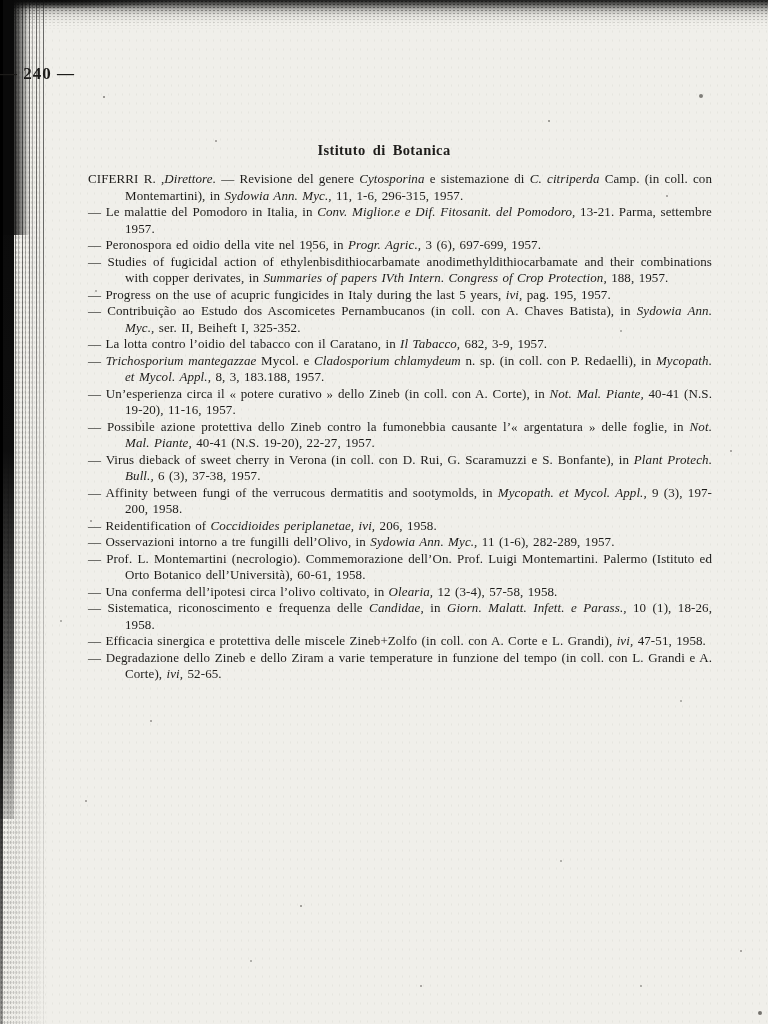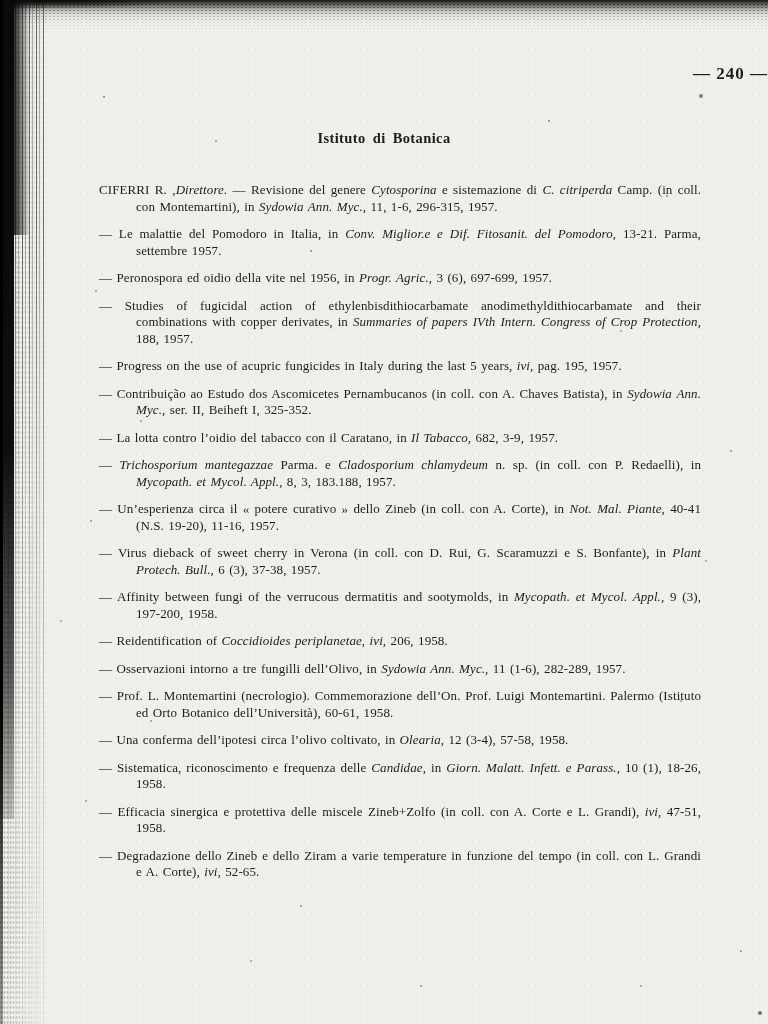--- a/index.html
+++ b/index.html
@@ -85,41 +85,41 @@
       457px 764px 0 0 rgba(35,32,28,.4),
       317px 889px 0 0 rgba(35,32,28,.45),
       147px 864px 0 0 rgba(35,32,28,.4),
       637px 854px 0 0 rgba(35,32,28,.45),
       656px 916px 0 1px rgba(35,32,28,.6),
       537px 889px 0 0 rgba(35,32,28,.4);
     pointer-events:none;
   }
   .page-number{
     position:absolute;top:64px;left:0;right:0;
-    text-align:right;
+    text-align:left;
     font-size:17px;font-weight:bold;
     letter-spacing:1px;
   }
   .heading{
     position:absolute;top:126px;left:0;right:0;
-    margin:4px;
+    margin:16px;
     text-align:center;
     font-size:14.5px;font-weight:bold;
     letter-spacing:.4px;
     word-spacing:3px;
   }
   .bib{
     position:absolute;top:171px;left:88px;width:624px;
     font-size:13px;line-height:16.5px;
     text-align:justify;
     letter-spacing:.1px;
     word-spacing:1px;
   }
   .entry{
-    margin:11px;
+    margin:0;
     padding-left:37px;
     text-indent:-37px;
   }
   .entry .it{font-style:italic;}
 </style>
 </head>
 <body>
 
 <div class="scan" style="--paper: #f0efea; --ink: #1d1c1a;">
   <div class="grain"></div>
@@ -137,22 +137,23 @@
   <h1 class="heading">Istituto di Botanica</h1>
 
   <div class="bib">
       <p class="entry"><span>CIFERRI R. ,</span><span class="it">Direttore.</span><span> — Revisione del genere </span><span class="it">Cytosporina</span><span> e sistemazione di </span><span class="it">C. citriperda</span><span> Camp. (in coll. con Montemartini), in </span><span class="it">Sydowia Ann. Myc.,</span><span> 11, 1-6, 296-315, 1957.</span></p>
       <p class="entry"><span>— Le malattie del Pomodoro in Italia, in </span><span class="it">Conv. Miglior.e e Dif. Fitosanit. del Pomodoro,</span><span> 13-21. Parma, settembre 1957.</span></p>
       <p class="entry"><span>— Peronospora ed oidio della vite nel 1956, in </span><span class="it">Progr. Agric.,</span><span> 3 (6), 697-699, 1957.</span></p>
       <p class="entry"><span>— Studies of fugicidal action of ethylenbisdithiocarbamate anodimethyldithiocarbamate and their combinations with copper derivates, in </span><span class="it">Summaries of papers IVth Intern. Congress of Crop Protection,</span><span> 188, 1957.</span></p>
       <p class="entry"><span>— Progress on the use of acupric fungicides in Italy during the last 5 years, </span><span class="it">ivi,</span><span> pag. 195, 1957.</span></p>
       <p class="entry"><span>— Contribuição ao Estudo dos Ascomicetes Pernambucanos (in coll. con A. Chaves Batista), in </span><span class="it">Sydowia Ann. Myc.,</span><span> ser. II, Beiheft I, 325-352.</span></p>
       <p class="entry"><span>— La lotta contro l’oidio del tabacco con il Caratano, in </span><span class="it">Il Tabacco,</span><span> 682, 3-9, 1957.</span></p>
-      <p class="entry"><span>— </span><span class="it">Trichosporium mantegazzae</span><span> Parma. e </span><span class="it">Cladosporium chlamydeum</span><span> n. sp. (in coll. con P. Redaelli), in </span><span class="it">Mycopath. et Mycol. Appl.,</span><span> 8, 3, 183.188, 1957.</span></p>
+      <p class="entry"><span>— </span><span class="it">Trichosporium mantegazzae</span><span> Mycol. e </span><span class="it">Cladosporium chlamydeum</span><span> n. sp. (in coll. con P. Redaelli), in </span><span class="it">Mycopath. et Mycol. Appl.,</span><span> 8, 3, 183.188, 1957.</span></p>
       <p class="entry"><span>— Un’esperienza circa il « potere curativo » dello Zineb (in coll. con A. Corte), in </span><span class="it">Not. Mal. Piante,</span><span> 40-41 (N.S. 19-20), 11-16, 1957.</span></p>
+      <p class="entry"><span>— Possibile azione protettiva dello Zineb contro la fumonebbia causante l’« argentatura » delle foglie, in </span><span class="it">Not. Mal. Piante,</span><span> 40-41 (N.S. 19-20), 22-27, 1957.</span></p>
       <p class="entry"><span>— Virus dieback of sweet cherry in Verona (in coll. con D. Rui, G. Scaramuzzi e S. Bonfante), in </span><span class="it">Plant Protech. Bull.,</span><span> 6 (3), 37-38, 1957.</span></p>
       <p class="entry"><span>— Affinity between fungi of the verrucous dermatitis and sootymolds, in </span><span class="it">Mycopath. et Mycol. Appl.,</span><span> 9 (3), 197-200, 1958.</span></p>
       <p class="entry"><span>— Reidentification of </span><span class="it">Coccidioides periplanetae, ivi,</span><span> 206, 1958.</span></p>
       <p class="entry"><span>— Osservazioni intorno a tre fungilli dell’Olivo, in </span><span class="it">Sydowia Ann. Myc.,</span><span> 11 (1-6), 282-289, 1957.</span></p>
       <p class="entry"><span>— Prof. L. Montemartini (necrologio). Commemorazione dell’On. Prof. Luigi Montemartini. Palermo (Istituto ed Orto Botanico dell’Università), 60-61, 1958.</span></p>
       <p class="entry"><span>— Una conferma dell’ipotesi circa l’olivo coltivato, in </span><span class="it">Olearia,</span><span> 12 (3-4), 57-58, 1958.</span></p>
       <p class="entry"><span>— Sistematica, riconoscimento e frequenza delle </span><span class="it">Candidae,</span><span> in </span><span class="it">Giorn. Malatt. Infett. e Parass.,</span><span> 10 (1), 18-26, 1958.</span></p>
       <p class="entry"><span>— Efficacia sinergica e protettiva delle miscele Zineb+Zolfo (in coll. con A. Corte e L. Grandi), </span><span class="it">ivi,</span><span> 47-51, 1958.</span></p>
       <p class="entry"><span>— Degradazione dello Zineb e dello Ziram a varie temperature in funzione del tempo (in coll. con L. Grandi e A. Corte), </span><span class="it">ivi,</span><span> 52-65.</span></p>
     </div>

